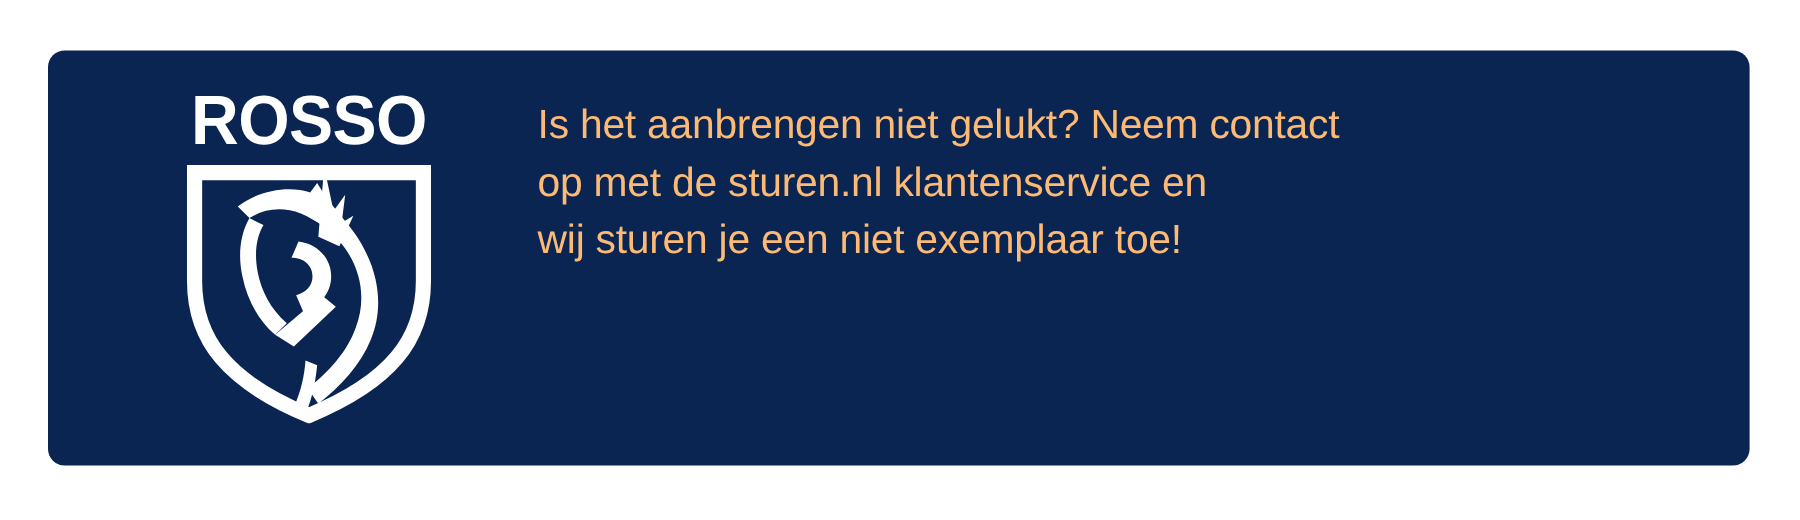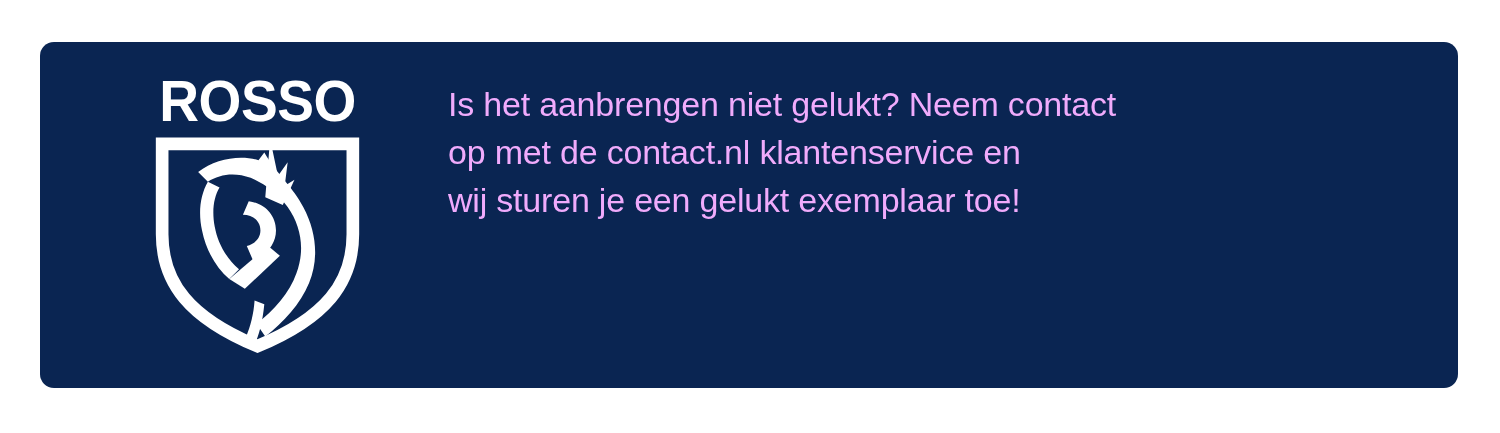--- a/index.html
+++ b/index.html
@@ -81,21 +81,21 @@
     font-family: "Liberation Sans", sans-serif;
     font-weight: 700;
     font-size: 61px;
     line-height: 1.05;
     letter-spacing: -1.6px;
     margin: 0 0 22px 0;
     white-space: nowrap;
   }
 
   .promo-body {
-    color: #f0abfc;
+    color: #fdba74;
     font-family: "Liberation Sans", sans-serif;
     font-weight: 400;
     font-size: 34px;
     line-height: 48px;
     letter-spacing: -0.2px;
     margin: 0;
   }
   .promo-body .body-line {
     display: block;
     white-space: nowrap;
@@ -156,20 +156,20 @@
                    C98 194 101 182 102 168 Z"></path>
         </g>
       </svg>
     </div>
 
     <div class="text-block">
 
 
       <p class="promo-body">
         <span class="body-line">Is het aanbrengen niet gelukt? Neem contact</span>
-        <span class="body-line">op met de contact.nl klantenservice en</span>
-        <span class="body-line">wij sturen je een gelukt exemplaar toe!</span>
+        <span class="body-line">op met de sturen.nl klantenservice en</span>
+        <span class="body-line">wij sturen je een niet exemplaar toe!</span>
       </p>
 
     </div>
 
   </div>
 </div>
 
 </body></html>

